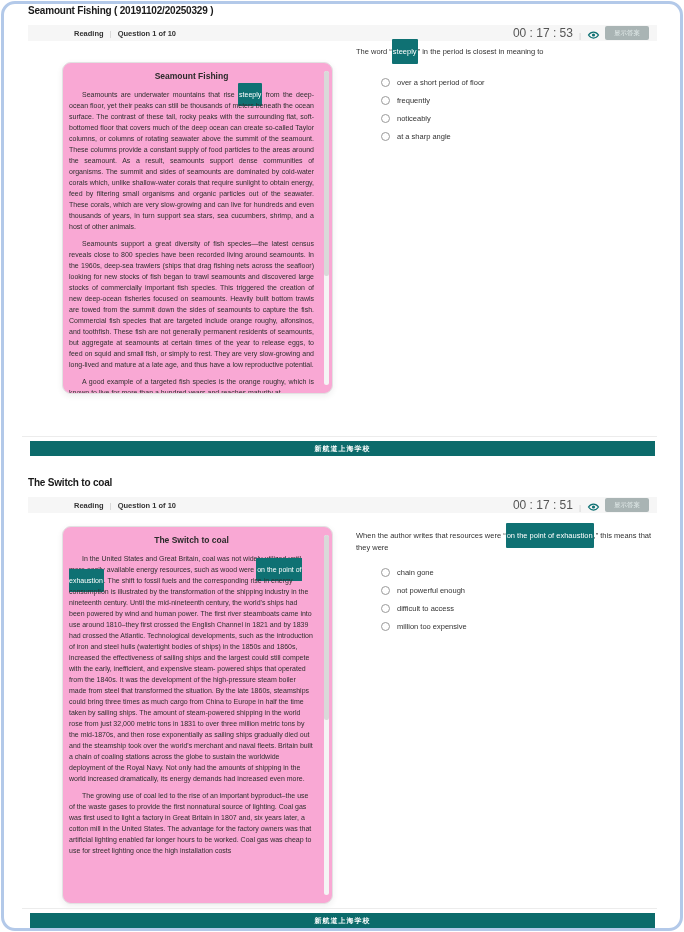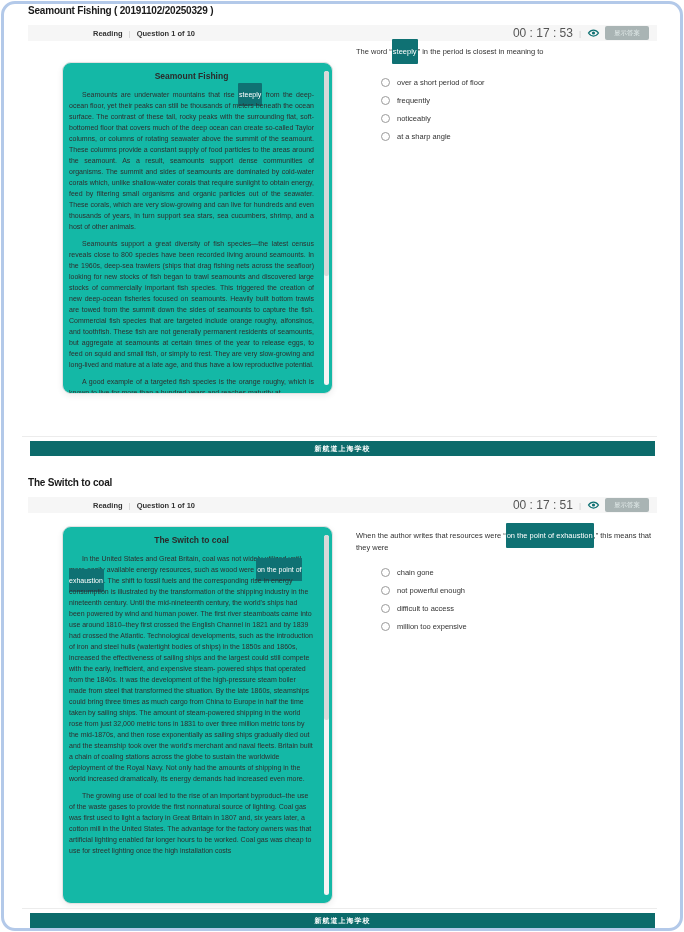--- a/index.html
+++ b/index.html
@@ -6,29 +6,29 @@
   html,body { width:684px; height:932px; background:#fff; overflow:hidden;
               font-family:"Liberation Sans", sans-serif; }
   .frame { position:absolute; left:1px; top:1px; right:1px; bottom:1px;
            border:3px solid #b3c9e9; border-radius:14px; pointer-events:none; z-index:50; }
   .panel { position:absolute; left:0; width:684px; }
   .panel-title { position:absolute; left:28px; top:5px; font-size:10px; font-weight:bold;
                  color:#1a1a1a; letter-spacing:-0.2px; white-space:nowrap; }
   .header-bar { position:absolute; left:28px; top:25px; width:629px; height:16px;
                 background:#f6f6f6; display:flex; align-items:center;
                 justify-content:space-between; padding:0 8px 0 46px; }
-  .hb-left, .hb-right { display:flex; align-items:center;margin-left:19px; }
+  .hb-left, .hb-right { display:flex; align-items:flex-end; }
   .hb-section, .hb-progress { font-size:7.5px; font-weight:bold; color:#333; }
   .hb-div { color:#ccc; font-size:8px; margin:0 6px; }
   .hb-timer { font-size:12px; color:#555; }
   .eye { display:inline-flex; align-items:center; margin-right:5px; cursor:pointer; }
   .review-btn { background:#a9b4b4; color:#e4edec; border:none; border-radius:2px;
                 font-size:6.5px; padding:2.5px 9px; cursor:pointer;
                 font-family:"Liberation Sans", sans-serif; }
-  .passage-card { position:absolute; left:62px; width:271px; background:#14b8a6;
+  .passage-card { position:absolute; left:62px; width:271px; background:#f9a8d4;
                   border:1px solid #e2e2e2; border-radius:9px;
                   box-shadow:0 2px 6px rgba(0,0,0,0.07);
                   padding:8px 18px 8px 6px; overflow:hidden; }
   .passage-title { font-size:8.5px; font-weight:bold; color:#2b2b2b; text-align:center;
                    margin-bottom:8px; }
   .passage-card p { font-size:7px; line-height:11px; color:#2f2f2f; text-indent:13px;
                     margin-bottom:6px; }
   .justify p { text-align:justify; }
   .scrollbar { position:absolute; right:3px; top:8px; bottom:8px; width:5px;
                background:#f5f5f5; border-radius:3px; }

